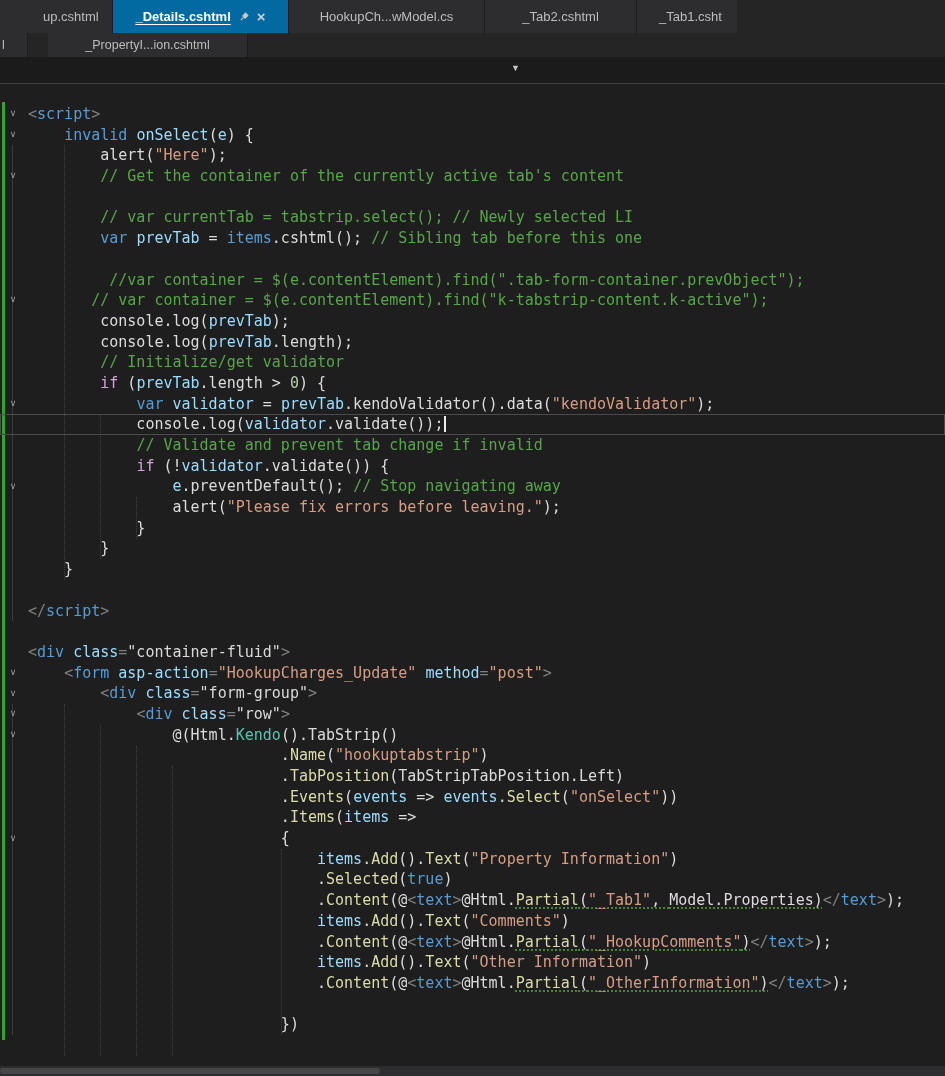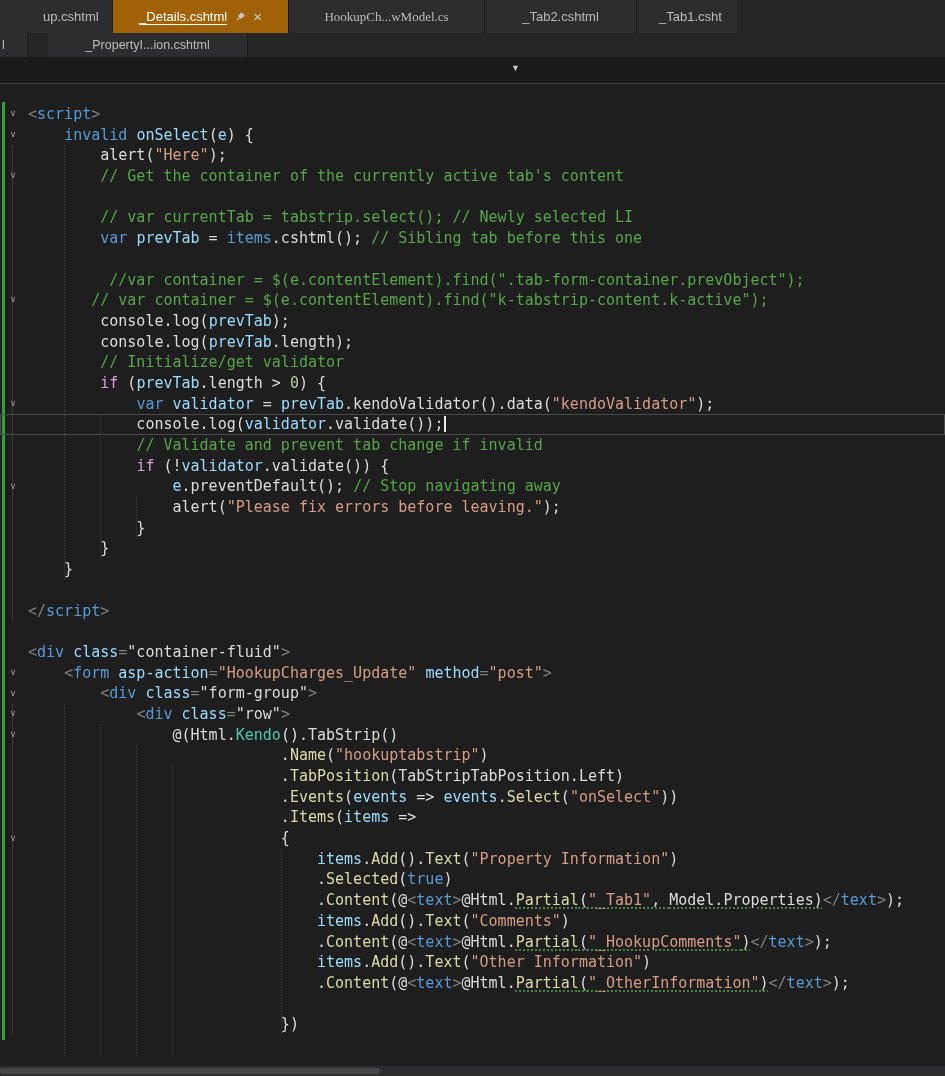--- a/index.html
+++ b/index.html
@@ -12,21 +12,21 @@
   .tab-row { display:flex; align-items:stretch; }
   .row1 { height:33px; }
   .row2 { height:24px; }
   .tab {
     box-sizing:border-box; display:flex; align-items:center; justify-content:center;
     gap:7px; background:#2D2D30; border-right:1px solid #1c1c1d;
     color:#BDBDBD; font-size:13px; overflow:hidden; white-space:nowrap; flex:none;
     cursor:default;
   }
   .row2 .tab { font-size:12.5px; }
-  .tab.active { background:#a16207; color:#FFFFFF; font-weight:normal; }
+  .tab.active { background:#0369a1; color:#FFFFFF; font-weight:bold; }
   .tab.active .tab-label { text-decoration:underline; text-underline-offset:3px; }
   .tab .close { font-size:15px; line-height:1; color:#D0D0D0; }
   .tab .pin { display:flex; align-items:center; }
   .tab.clip-left { justify-content:flex-start; padding-left:2px; }
   .tab.clip-right { justify-content:flex-start; padding-left:22px; border-right:none; }
   
   .nav-strip { position:relative; height:26px; background:#1B1B1C; border-bottom:1px solid #3F3F46; }
   .nav-caret { position:absolute; left:511px; top:6px; font-size:9px; color:#C5C5C5; }
   
   #editor { position:absolute; left:0; top:84px; width:945px; height:982px; background:#1E1E1E; overflow:hidden; }
@@ -71,21 +71,21 @@
         <span class="pin">
           <svg width="12" height="12" viewBox="0 0 16 16">
             <g transform="rotate(45 8 8)" fill="#C8C8C8">
               <rect x="5" y="2" width="6" height="7" rx="1"></rect>
               <rect x="7.25" y="9" width="1.5" height="5"></rect>
             </g>
           </svg>
         </span>
         <span class="close">×</span>
       </div>
-      <div class="tab" style="width: 196px; font-family: Liberation Serif, serif;">
+      <div class="tab" style="width: 196px;">
         <span class="tab-label">HookupCh...wModel.cs</span>
       </div>
       <div class="tab" style="width: 152px;">
         <span class="tab-label">_Tab2.cshtml</span>
       </div>
       <div class="tab clip-right" style="width: 100px;">
         <span class="tab-label">_Tab1.csht</span>
       </div>
     </div>
   <div class="tab-row row2">

